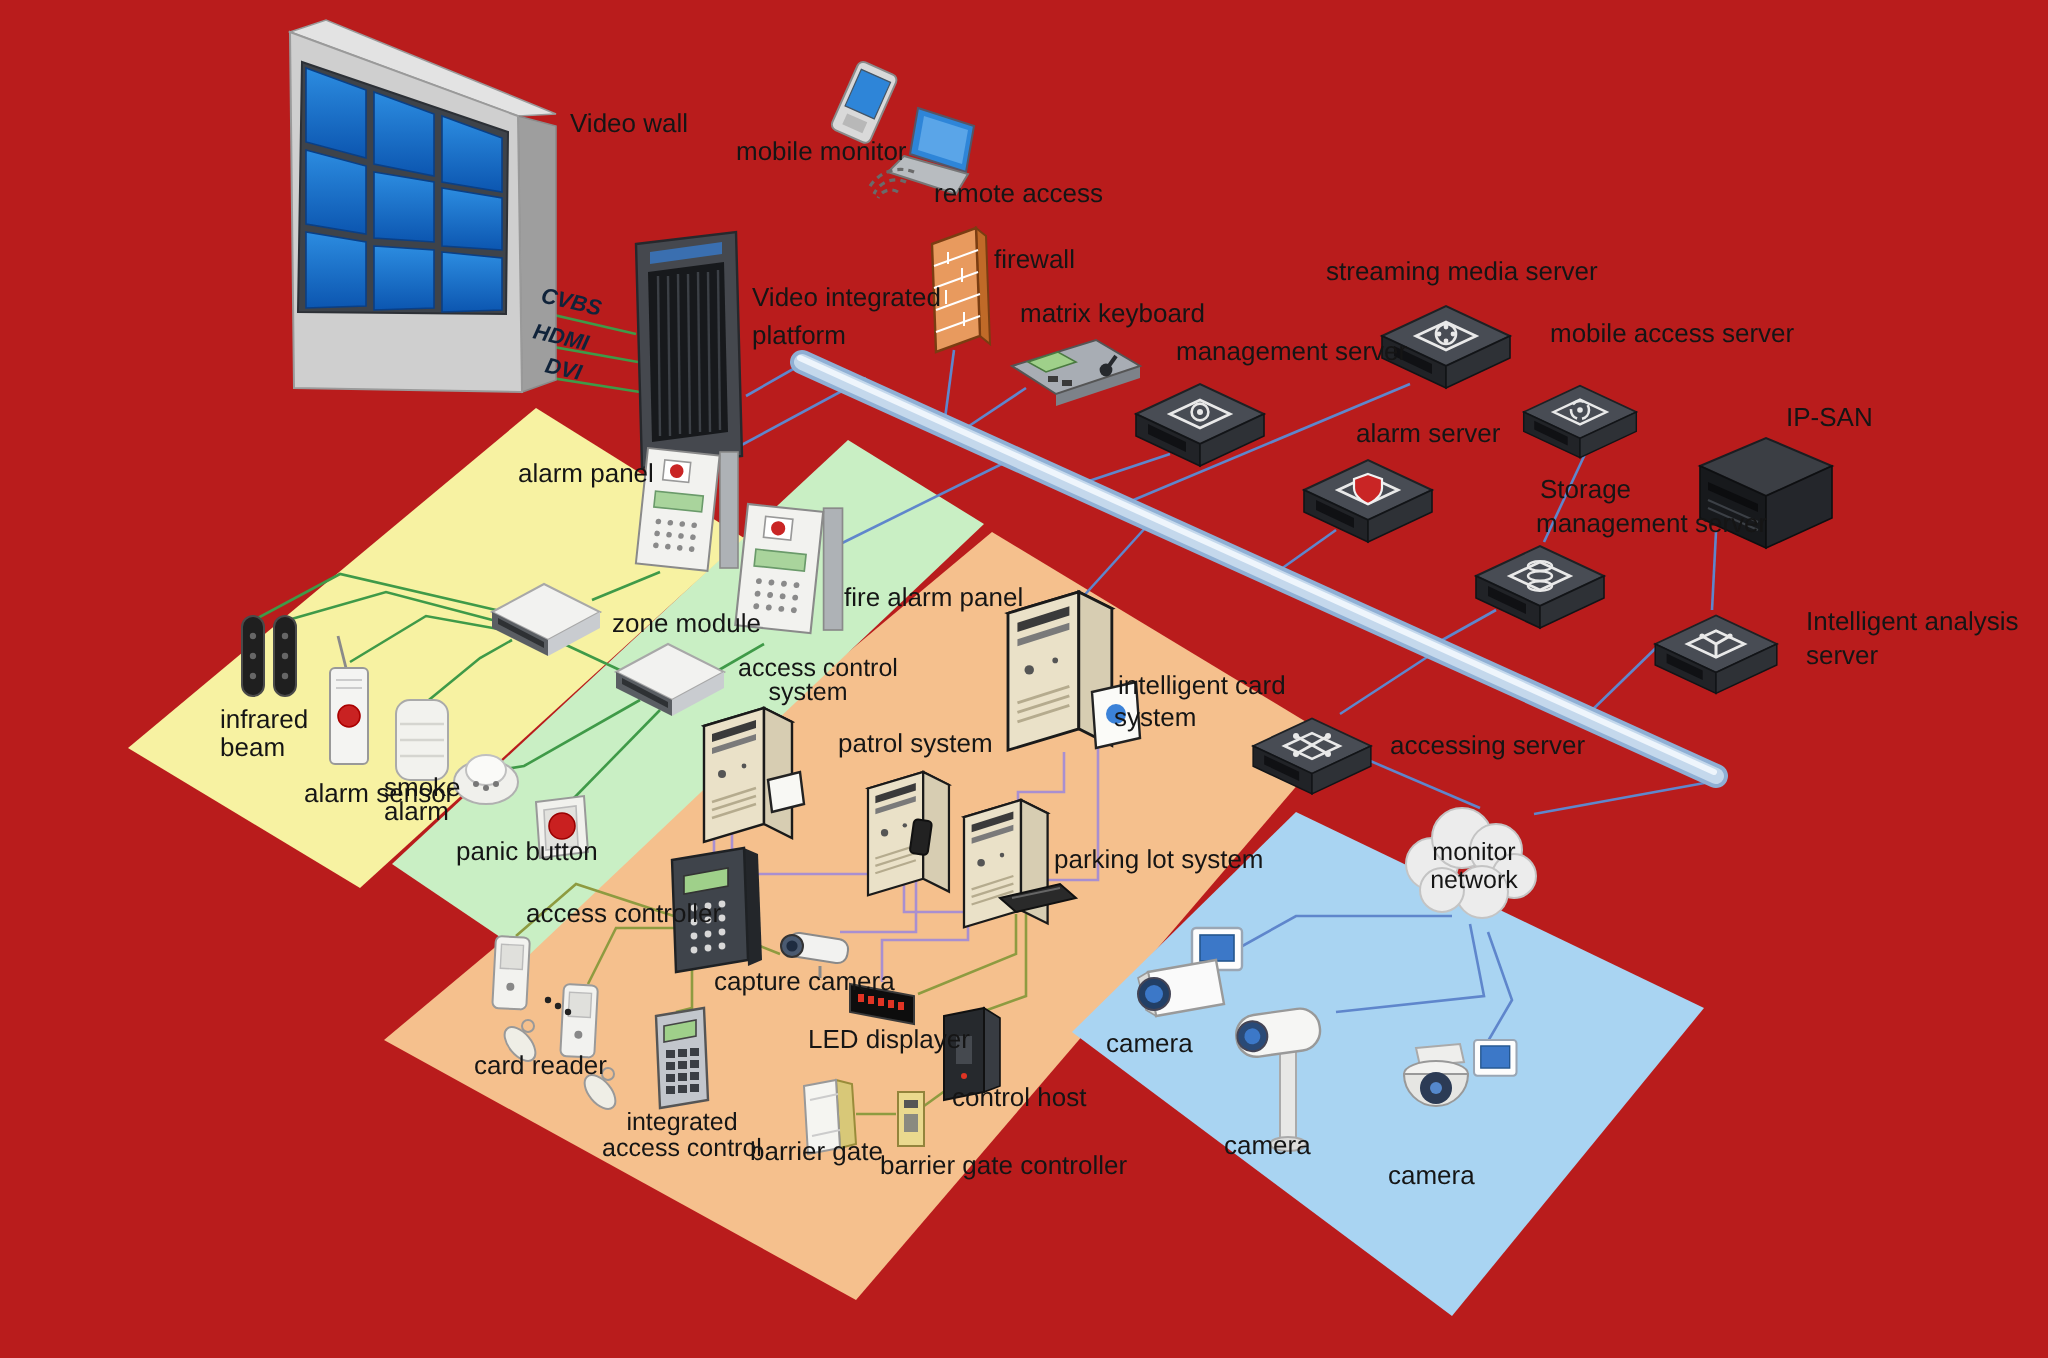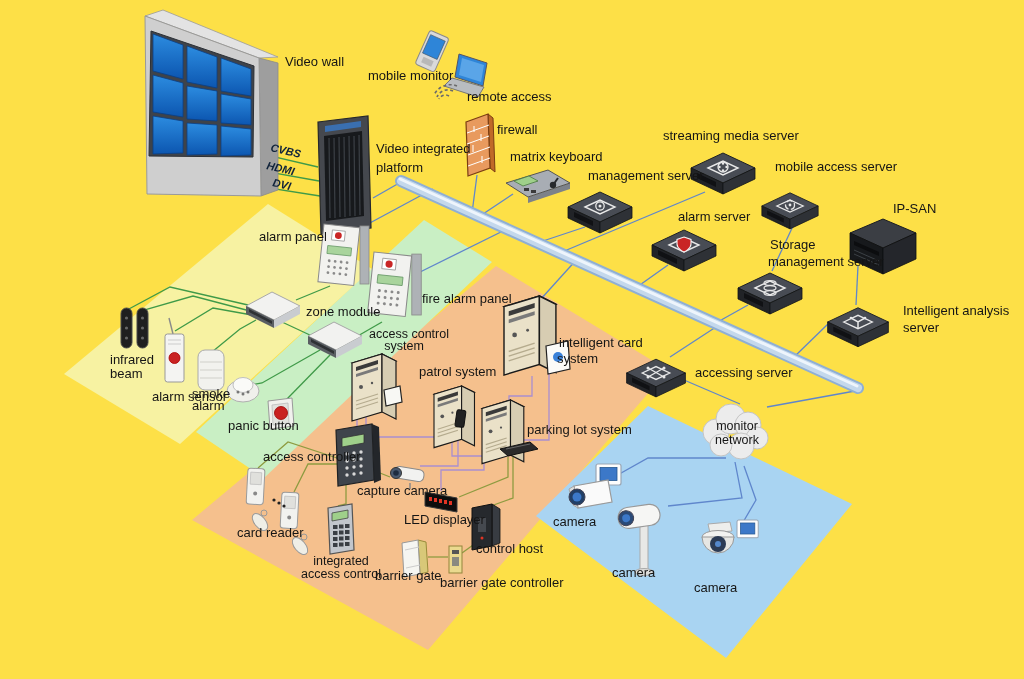--- a/index.html
+++ b/index.html
@@ -1,16 +1,16 @@
 <!DOCTYPE html>
 <html><head>
 <meta charset="utf-8">
 <style>
   html,body{margin:0;padding:0;background:#ffffff;}
-  .stage{width:1024px;height:679px;position:relative;background:#fde047;overflow:hidden;text-decoration:underline;}
+  .stage{width:1024px;height:679px;position:relative;background:#b91c1c;overflow:hidden;text-decoration:underline;}
   svg{display:block;}
   .lbl{font:13px "Liberation Sans",sans-serif;fill:#151515;}
   .lbls{font:12.5px "Liberation Sans",sans-serif;fill:#151515;}
   .mid{text-anchor:middle;}
   .io{font:italic bold 11px "Liberation Sans",sans-serif;fill:#10233a;}
 </style>
 </head>
 <body>
 
 <div class="stage">

